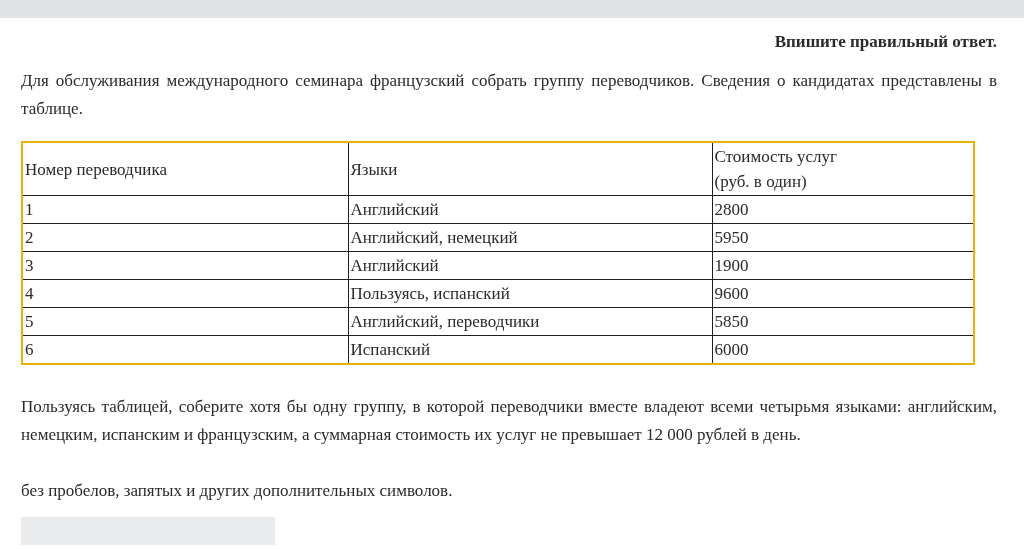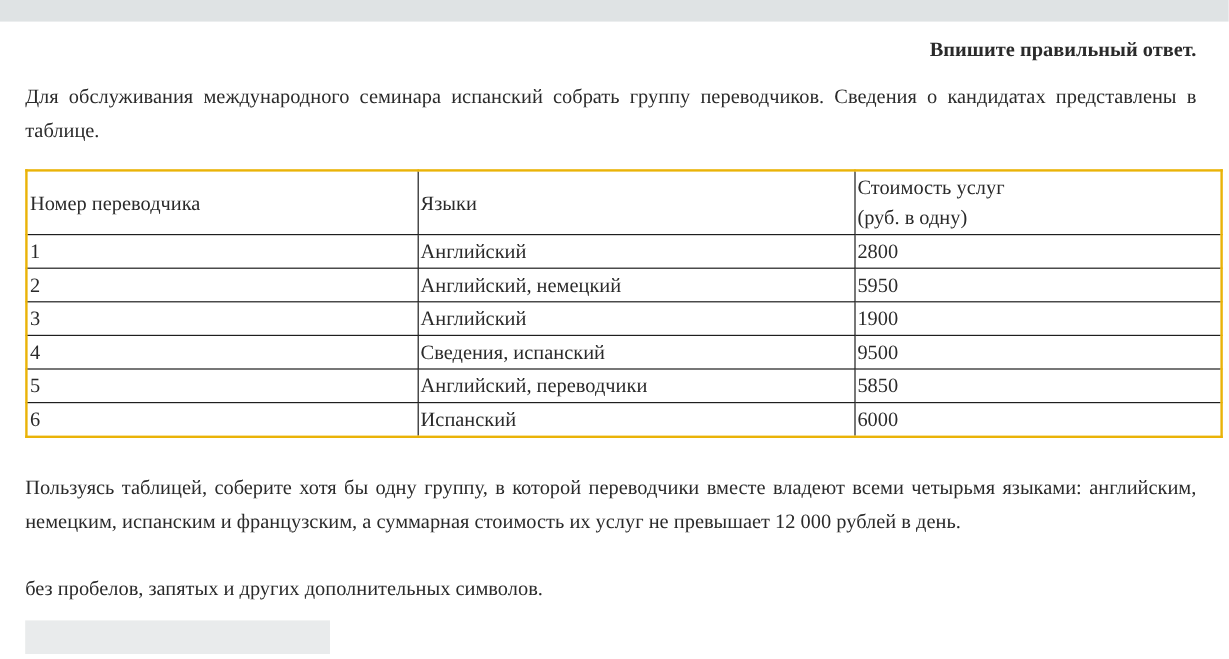--- a/index.html
+++ b/index.html
@@ -50,21 +50,21 @@
     text-align: left;
     vertical-align: middle;
     line-height: 25px;
     overflow: hidden;
     white-space: nowrap;
   }
   table.candidates thead th { height: 52px; }
   table.candidates tbody td { height: 27px; }
   .col-num  { width: 326px; }
   .col-lang { width: 364px; }
-  .col-cost { width: 306px; }
+  .col-cost { width: 262px; }
   .task {
     margin: 28px 0 0 0;
     line-height: 28px;
     text-align: justify;
   }
   .answer-input {
     display: block;
     margin-top: 12px;
     width: 254px;
     height: 28px;
@@ -79,30 +79,30 @@
 </style>
 </head>
 <body>
 
 <div class="top-bar"></div>
 
 <div class="content">
 
   <p class="heading">Впишите правильный ответ.</p>
 
-  <p class="intro">Для обслуживания международного семинара испанский собрать группу переводчиков. Сведения о кандидатах представлены в таблице.</p>
+  <p class="intro">Для обслуживания международного семинара французский собрать группу переводчиков. Сведения о кандидатах представлены в таблице.</p>
 
   <table class="candidates">
     <thead>
       <tr>
         <th class="col-num">Номер переводчика</th>
         <th class="col-lang">Языки</th>
         <th class="col-cost">
           <span>Стоимость услуг</span><br>
-          <span>(руб. в одну)</span>
+          <span>(руб. в один)</span>
         </th>
       </tr>
     </thead>
     <tbody>
       <tr>
         <td>1</td>
         <td>Английский</td>
         <td>2800</td>
       </tr>
       <tr>
@@ -110,22 +110,22 @@
         <td>Английский, немецкий</td>
         <td>5950</td>
       </tr>
       <tr>
         <td>3</td>
         <td>Английский</td>
         <td>1900</td>
       </tr>
       <tr>
         <td>4</td>
-        <td>Сведения, испанский</td>
-        <td>9500</td>
+        <td>Пользуясь, испанский</td>
+        <td>9600</td>
       </tr>
       <tr>
         <td>5</td>
         <td>Английский, переводчики</td>
         <td>5850</td>
       </tr>
       <tr>
         <td>6</td>
         <td>Испанский</td>
         <td>6000</td>

